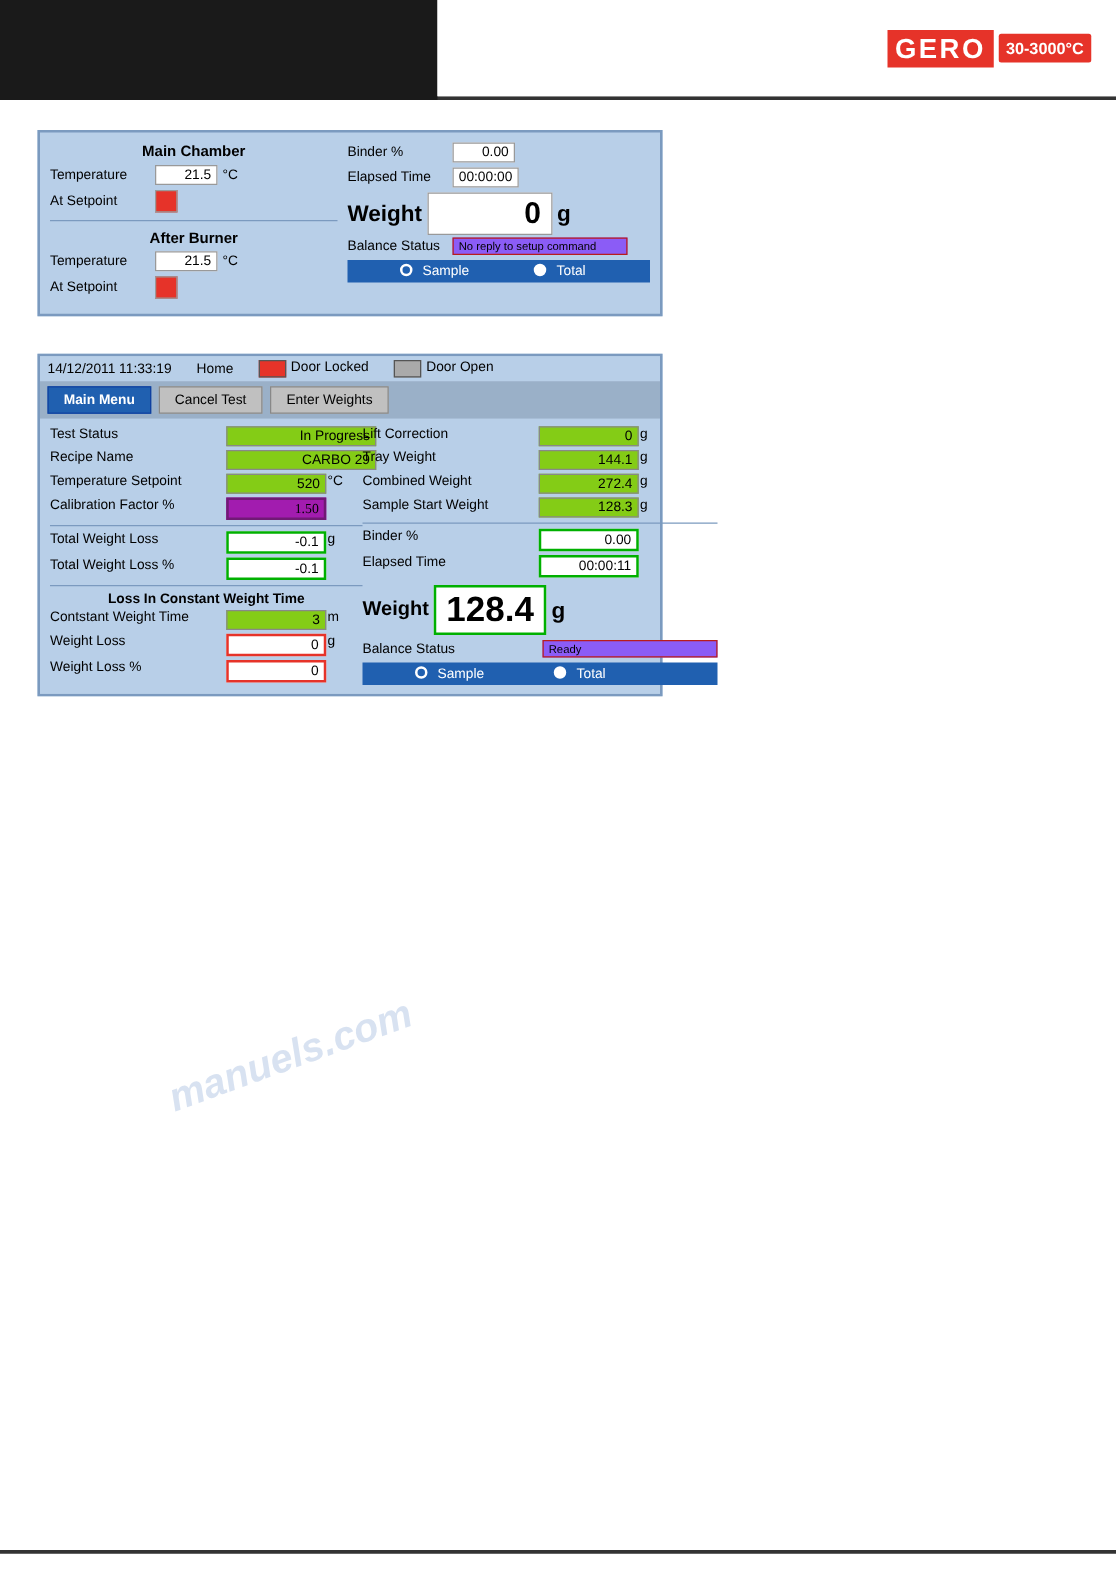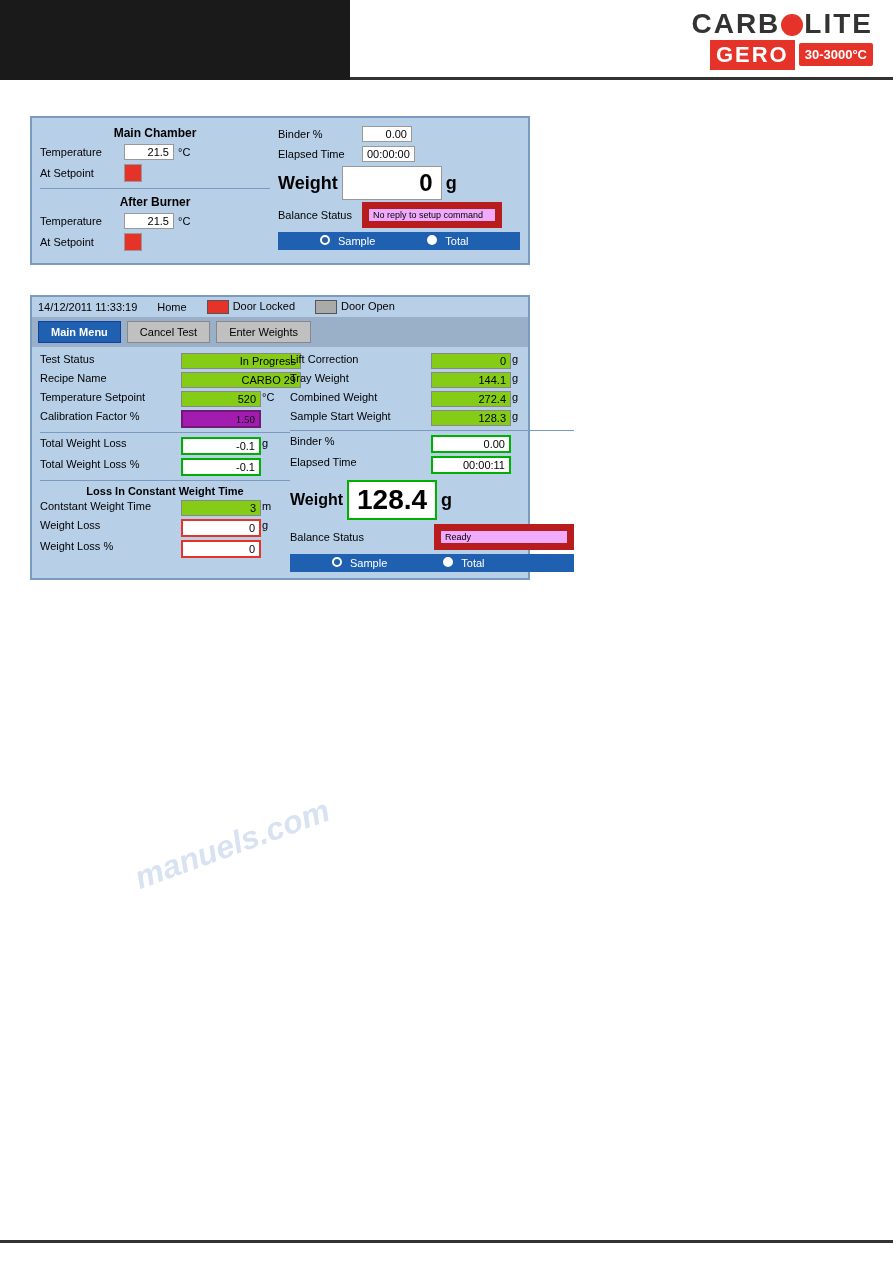--- a/index.html
+++ b/index.html
@@ -74,21 +74,21 @@
       background: #e63329;
       color: #fff;
       font-size: 13px;
       font-weight: bold;
       padding: 4px 6px;
       border-radius: 2px;
     }
 
     
     .page-content {
-      padding: 36px 30px;
+      padding: 24px 30px;
     }
 
     
     .panel1 {
       border: 2px solid #7b9abf;
       background: #b8cfe8;
       width: 500px;
       padding: 8px;
       margin-bottom: 30px;
     }
@@ -163,22 +163,22 @@
       min-width: 100px;
       text-align: right;
     }
     .balance-status-row {
       display: flex;
       align-items: center;
       gap: 4px;
       margin-bottom: 4px;
     }
     .balance-status-box {
-      background: #f0abfc;
-      border: 7px solid #b91c1c;
+      background: #8b5cf6;
+      border: 1px solid #b91c1c;
       padding: 1px 4px;
       font-size: 9px;
       min-width: 140px;
     }
     .radio-row {
       display: flex;
       gap: 16px;
       align-items: center;
       background: #2060b0;
       padding: 3px 6px;
@@ -375,23 +375,20 @@
       background: #333;
     }
   </style>
 </head>
 <body>
 
 <div class="header">
   <div class="header-black"></div>
   <div class="header-white">
     <div class="logo">
-      <div class="logo-carbolite">
-        <span class="carb">CARB</span><span class="o-circle"></span><span>LITE</span>
-      </div>
       <div class="logo-gero-row">
         <span class="logo-gero">GERO</span>
         <span class="logo-temp">30-3000°C</span>
       </div>
     </div>
   </div>
 </div>
 
 <div class="page-content">
 

